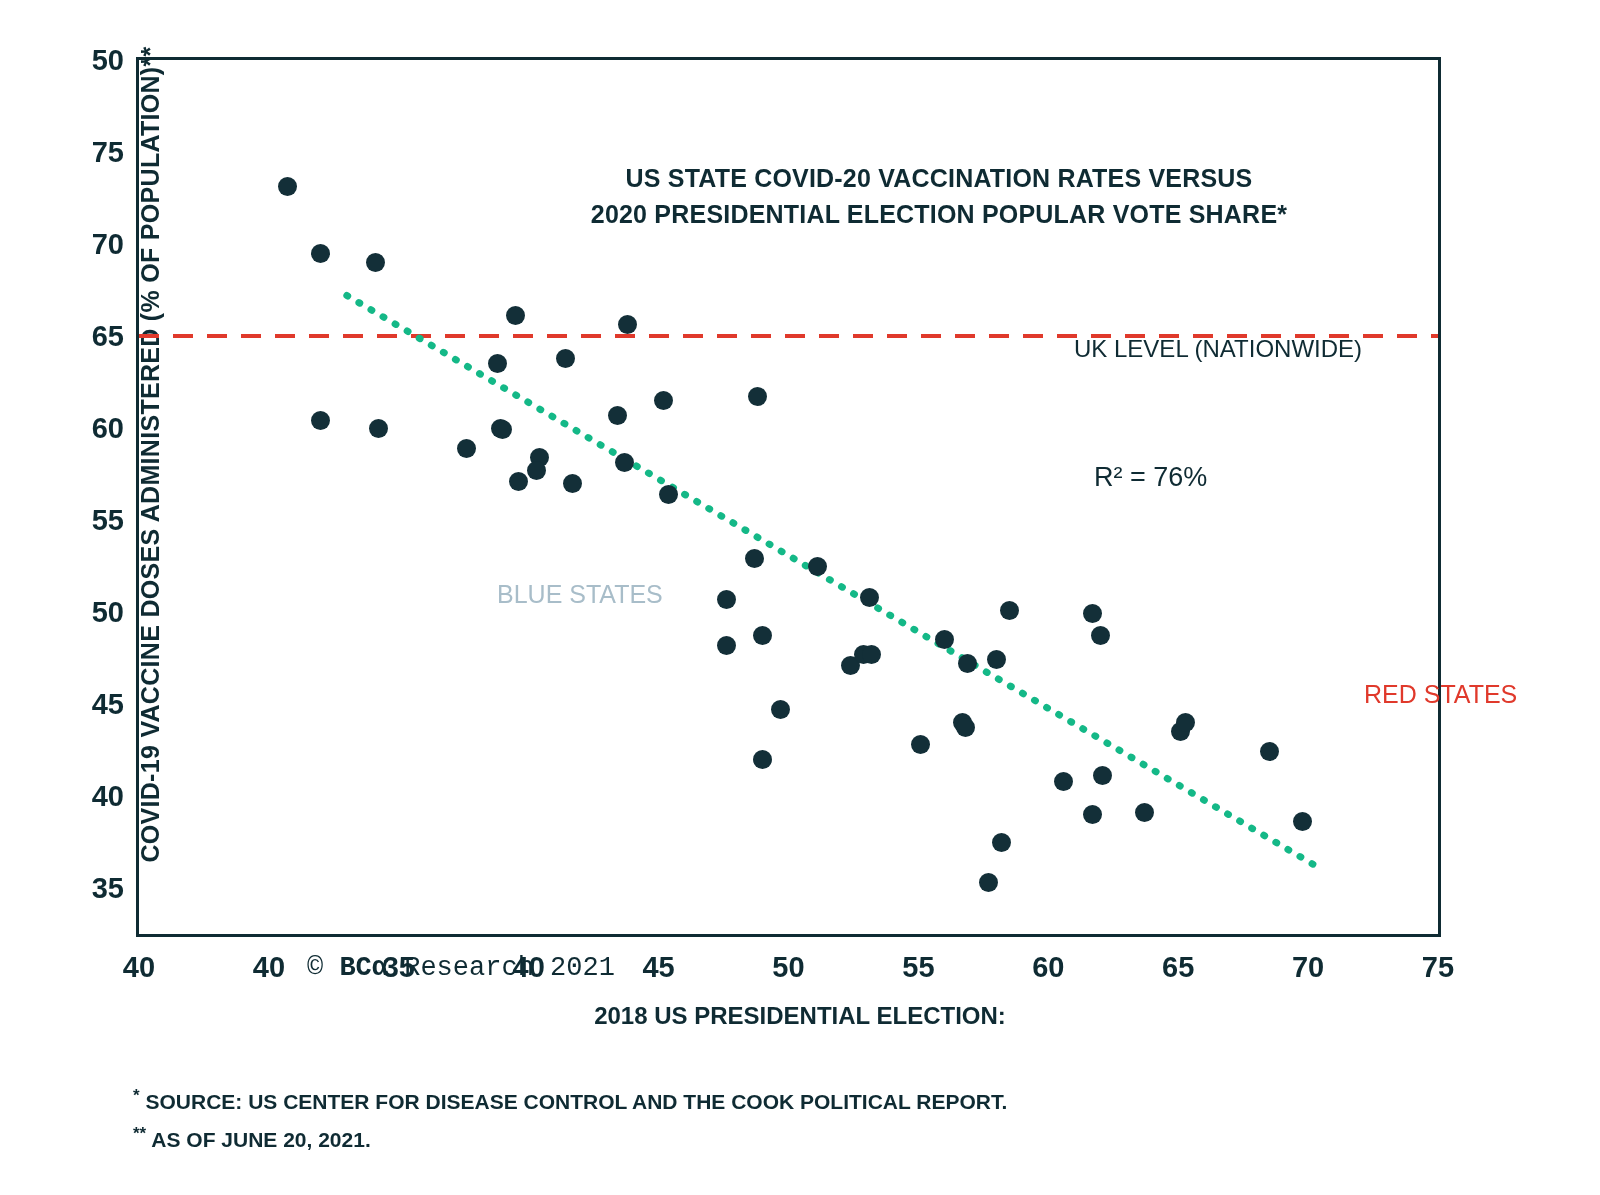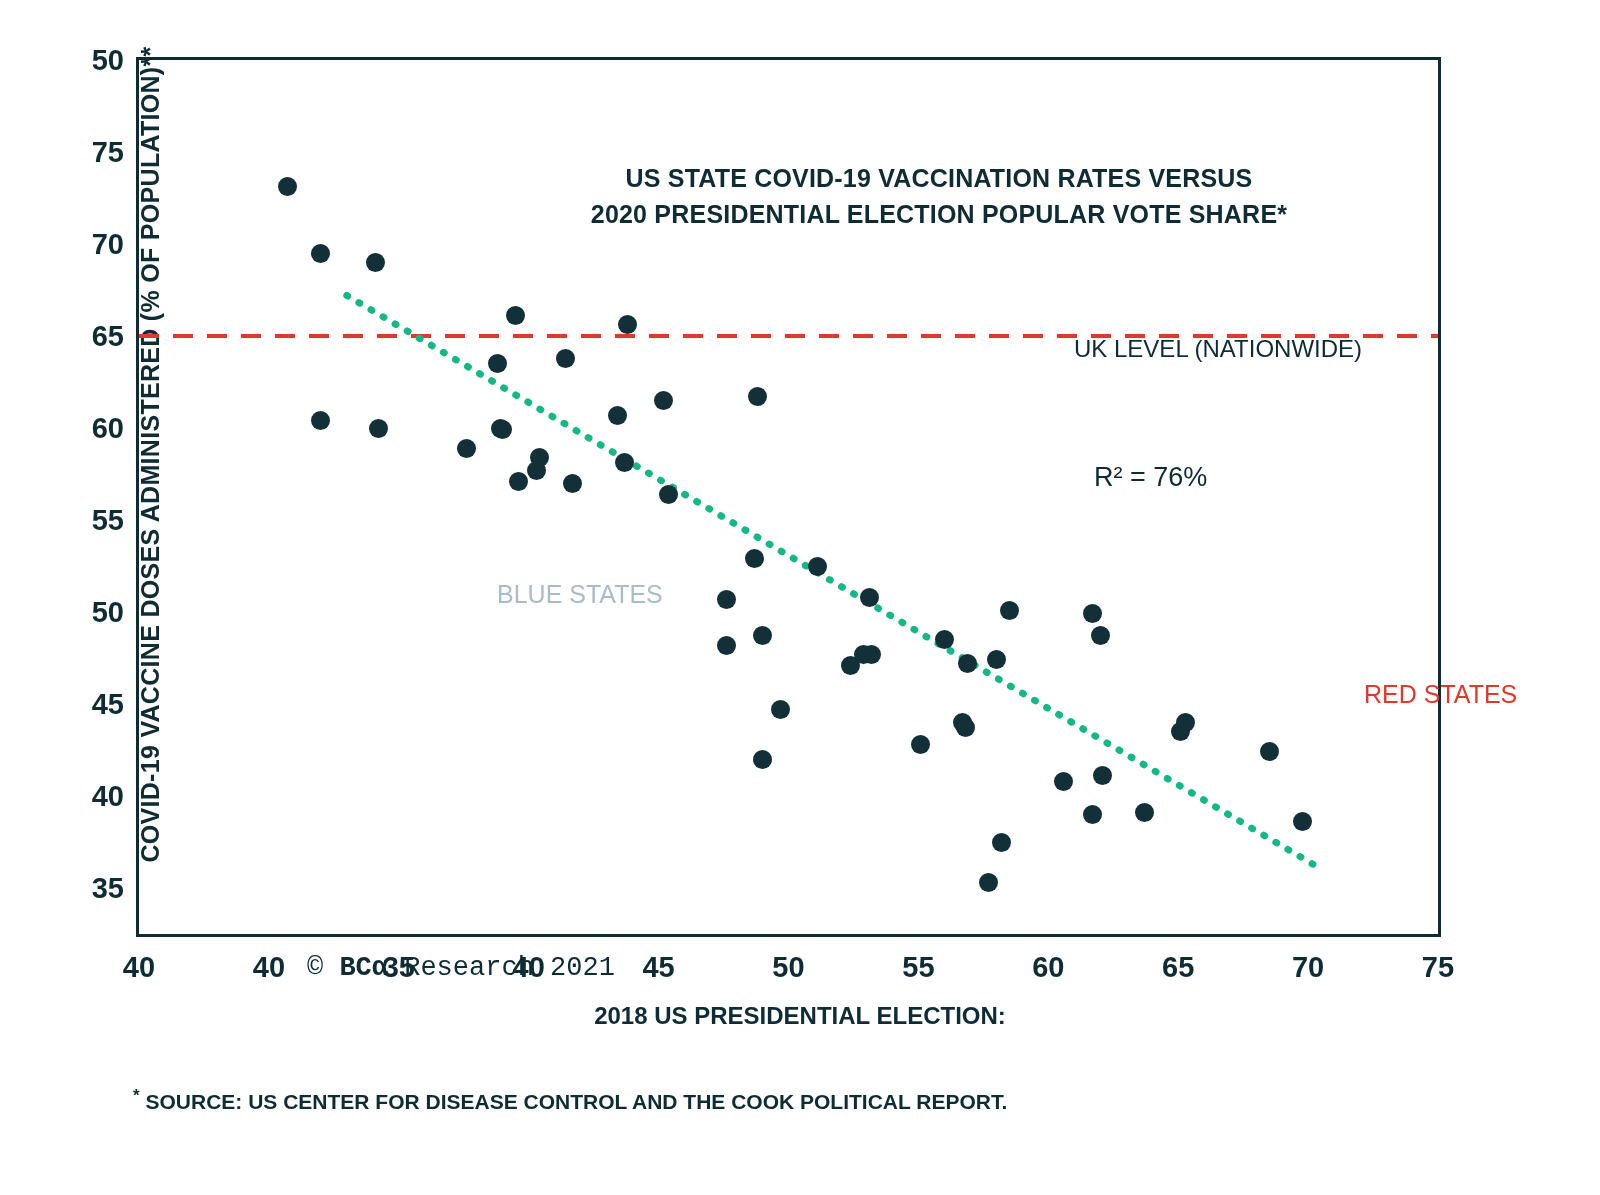--- a/index.html
+++ b/index.html
@@ -235,21 +235,21 @@
         <div class="dot" style="left: 953.466px; top: 754.4px; background: rgb(19, 47, 56);"></div>
         <div class="dot" style="left: 963.858px; top: 715.76px; background: rgb(19, 47, 56);"></div>
         <div class="dot" style="left: 1005.43px; top: 752.56px; background: rgb(19, 47, 56);"></div>
         <div class="dot" style="left: 1041.8px; top: 671.6px; background: rgb(19, 47, 56);"></div>
         <div class="dot" style="left: 1046.99px; top: 662.4px; background: rgb(19, 47, 56);"></div>
         <div class="dot" style="left: 1130.13px; top: 691.84px; background: rgb(19, 47, 56);"></div>
         <div class="dot" style="left: 1163.9px; top: 761.76px; background: rgb(19, 47, 56);"></div>
       </div>
 
     <div id="chart-title">
-      <span class="l1">US STATE COVID-19 VACCINATION RATES VERSUS</span>
+      <span class="l1">US STATE COVID-20 VACCINATION RATES VERSUS</span>
       <span class="l2">2020 PRESIDENTIAL ELECTION POPULAR VOTE SHARE*</span>
     </div>
 
     <div class="annot" id="uk-level-label">UK LEVEL (NATIONWIDE)</div>
     <div class="annot" id="r2-label">R² = 76%</div>
     <div class="annot" id="blue-states-label">BLUE STATES</div>
     <div class="annot" id="red-states-label">RED STATES</div>
 
     <div id="watermark">
       <span>©</span>
@@ -287,15 +287,19 @@
 
   <div id="x-axis-title">
     <span class="line1">2018 US PRESIDENTIAL ELECTION:</span>
   </div>
 
   <div id="footnotes">
     <div>
       <span class="mark">*</span>
       <span>SOURCE: US CENTER FOR DISEASE CONTROL AND THE COOK POLITICAL REPORT.</span>
     </div>
+    <div>
+      <span class="mark">**</span>
+      <span>AS OF JUNE 20, 2021.</span>
+    </div>
   </div>
 
 </div>
 
 </body></html>

